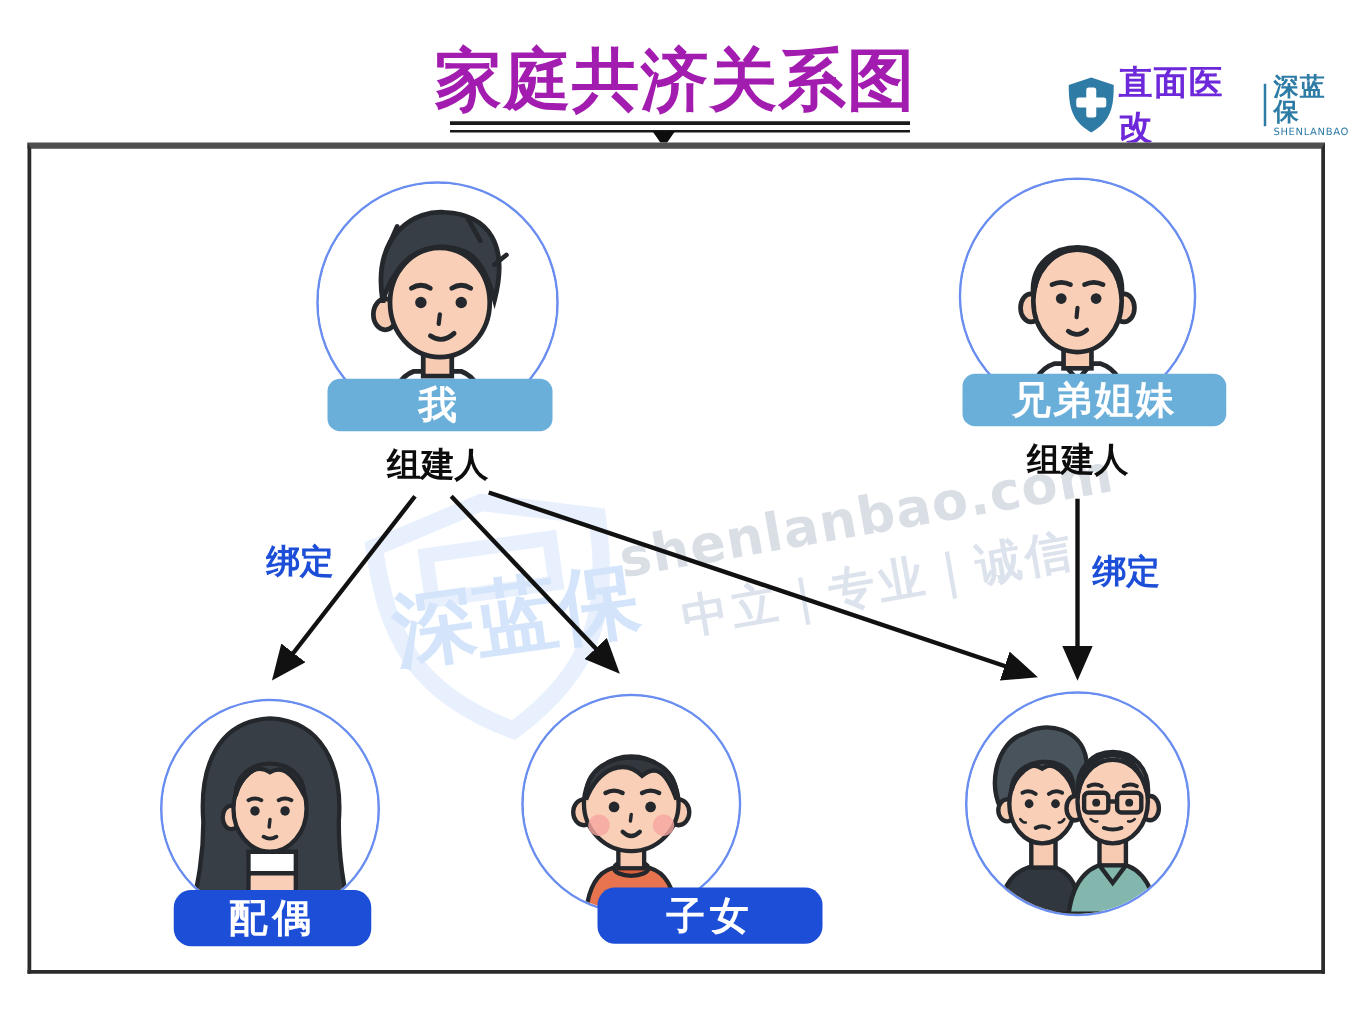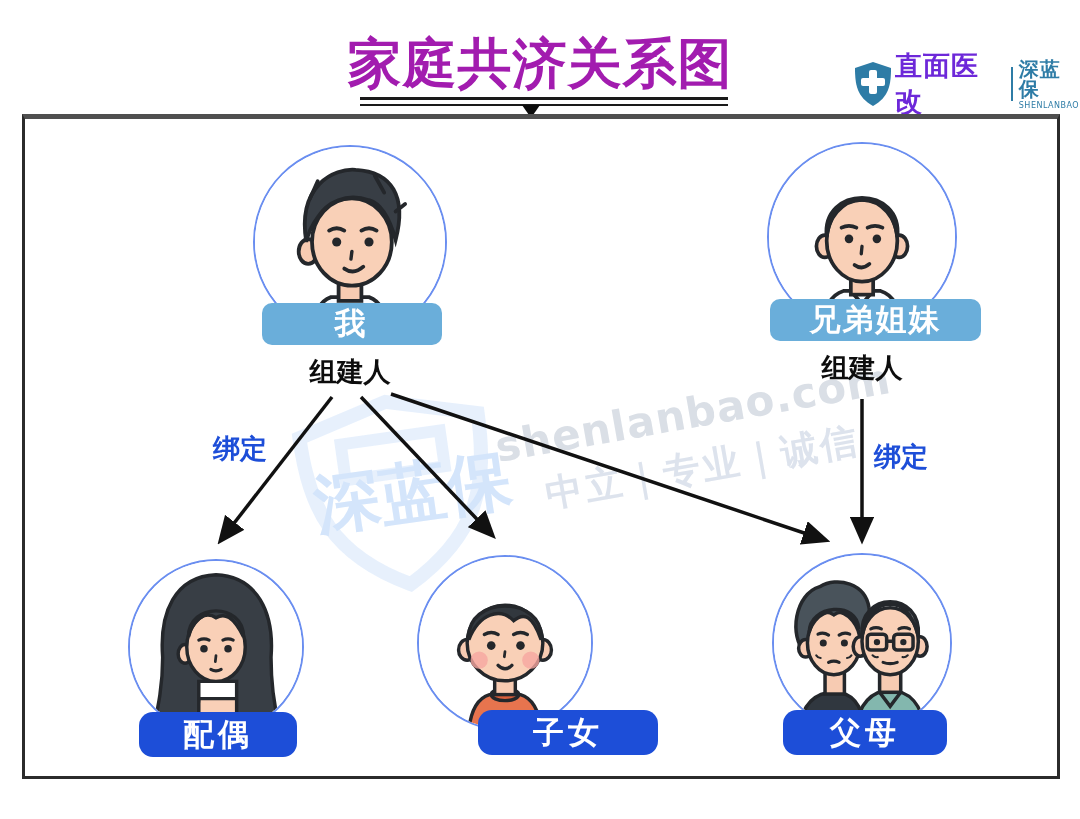--- a/index.html
+++ b/index.html
@@ -196,21 +196,20 @@
       <path d="M55 42 Q58 40.5 61 42 M71 42 Q74 40.5 77 42" stroke="#24272b" stroke-width="1.8" fill="none" stroke-linecap="round"></path>
       <rect x="53" y="45" width="11" height="9" rx="2" fill="none" stroke="#24272b" stroke-width="2"></rect>
       <rect x="68" y="45" width="11" height="9" rx="2" fill="none" stroke="#24272b" stroke-width="2"></rect>
       <path d="M64 49 L68 49" stroke="#24272b" stroke-width="2"></path>
       <circle cx="58.5" cy="49.5" r="1.8" fill="#24272b"></circle>
       <circle cx="73.5" cy="49.5" r="1.8" fill="#24272b"></circle>
       <path d="M62 61 Q66 62.5 70 61" stroke="#24272b" stroke-width="1.8" fill="none" stroke-linecap="round"></path>
       <path d="M56 57 Q57.5 58.5 59 58 M76 57 Q74.5 58.5 73 58" stroke="#24272b" stroke-width="1.2" fill="none" stroke-linecap="round"></path>
     </svg>
   </div>
-  <div class="pill pill-bottom" style="left:783px; top:710px; width:164px; height:45px;">父母</div>
 
   <svg class="arrows" width="1080" height="819" viewBox="0 0 1080 819">
     <defs>
       <marker id="ah" markerWidth="8" markerHeight="7" refX="6.4" refY="3.5" orient="auto">
         <path d="M0,0 L8,3.5 L0,7 Z" fill="#111"></path>
       </marker>
     </defs>
     <line x1="332" y1="397" x2="221" y2="540" marker-end="url(#ah)"></line>
     <line x1="361" y1="397" x2="492" y2="535" marker-end="url(#ah)"></line>
     <line x1="391" y1="394" x2="825" y2="540" marker-end="url(#ah)"></line>

